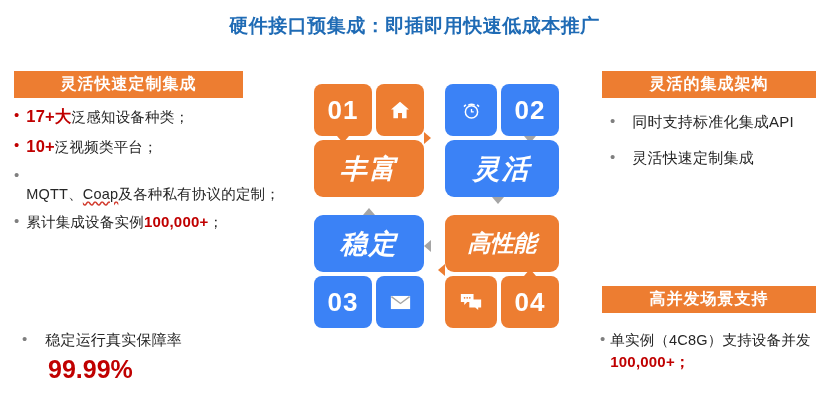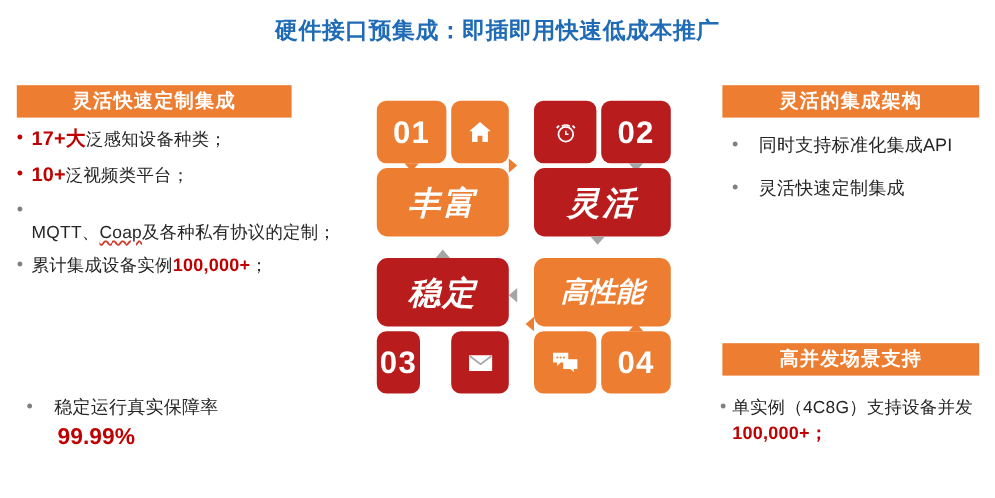--- a/index.html
+++ b/index.html
@@ -111,21 +111,21 @@
   }
   
   .ico{
     position:absolute;
     border-radius:8px;
     display:flex;align-items:center;justify-content:center;
   }
   .ico svg{display:block;}
 
   .or{background:#ED7D31;}
-  .gy{background:#b91c1c;}
+  .gy{background:#3b82f6;}
 
   
   .tail{position:absolute;width:0;height:0;}
   .tail-down-or{border-left:6px solid transparent;border-right:6px solid transparent;border-top:7px solid #ED7D31;}
   .tail-down-gy{border-left:6px solid transparent;border-right:6px solid transparent;border-top:7px solid #A5A5A5;}
   .tail-up-gy{border-left:6px solid transparent;border-right:6px solid transparent;border-bottom:7px solid #A5A5A5;}
   .tail-up-or{border-left:6px solid transparent;border-right:6px solid transparent;border-bottom:7px solid #ED7D31;}
   .tail-right-or{border-top:6px solid transparent;border-bottom:6px solid transparent;border-left:7px solid #ED7D31;}
   .tail-left-or{border-top:6px solid transparent;border-bottom:6px solid transparent;border-right:7px solid #ED7D31;}
   .tail-left-gy{border-top:6px solid transparent;border-bottom:6px solid transparent;border-right:7px solid #A5A5A5;}
@@ -165,21 +165,21 @@
     </div>
   </div>
 
 
   <div class="blist" id="list-ops">
     <div class="brow">
       <span class="bullet">•</span>
       <span class="btxt">稳定运行真实保障率</span>
     </div>
     <div class="brow" style="padding-left:26px;">
-      <span class="em-big" style="font-size:19px;">99.99%</span>
+      <span class="em-big" style="font-size:25px;">99.99%</span>
     </div>
   </div>
 
   <div class="hdr" id="hdr-arch">灵活的集成架构</div>
 
   <div class="blist" id="list-arch">
     <div class="brow">
       <span class="bullet">•</span>
       <span class="btxt">同时支持标准化集成API</span>
     </div>
@@ -227,21 +227,21 @@
       </div>
       <div class="num gy" style="left:196px;top:4px;width:58px;height:52px;">02</div>
       <div class="tail tail-down-gy" style="left:219px;top:56px;"></div>
       <div class="big gy" style="left:140px;top:60px;width:114px;height:57px;">灵活</div>
       <div class="tail tail-down-gy" style="left:187px;top:117px;"></div>
     </div>
 
     <div class="qd">
       <div class="tail tail-up-gy" style="left:58px;top:128px;"></div>
       <div class="big gy" style="left:9px;top:135px;width:110px;height:57px;">稳定</div>
-      <div class="num gy" style="left:9px;top:196px;width:36px;height:52px;">03</div>
+      <div class="num gy" style="left:9px;top:196px;width:58px;height:52px;">03</div>
       <div class="ico gy" style="left:71px;top:196px;width:48px;height:52px;">
         <svg width="21" height="15" viewBox="0 0 24 17" fill="#ffffff">
           <path d="M1 1 h22 v15 H1 Z" fill="#ffffff"></path>
           <path d="M1.6 1.8 L12 9.6 L22.4 1.8" fill="none" stroke="#A5A5A5" stroke-width="1.6"></path>
         </svg>
       </div>
       <div class="tail tail-left-gy" style="left:119px;top:160px;"></div>
     </div>
 
     <div class="qd">

